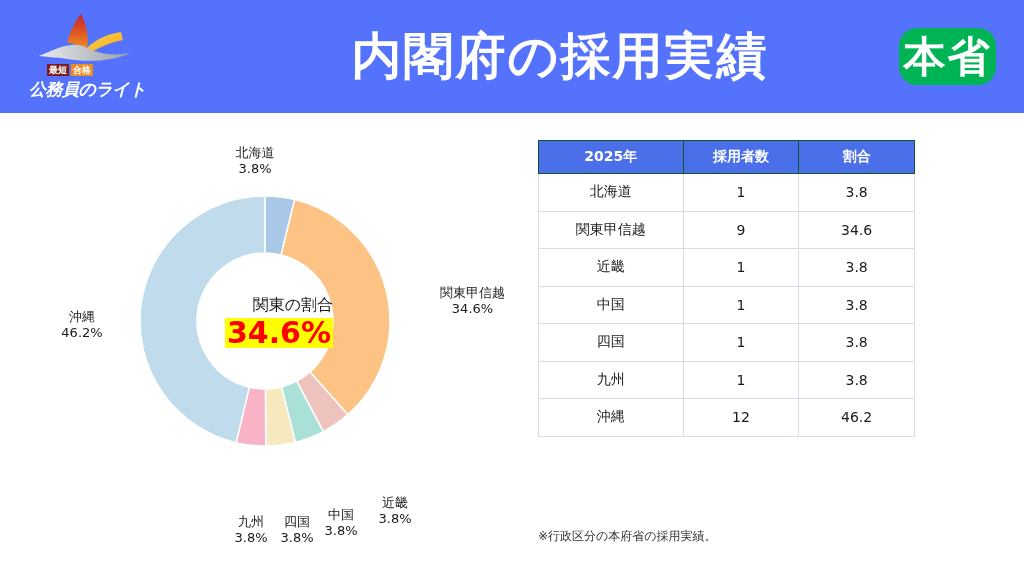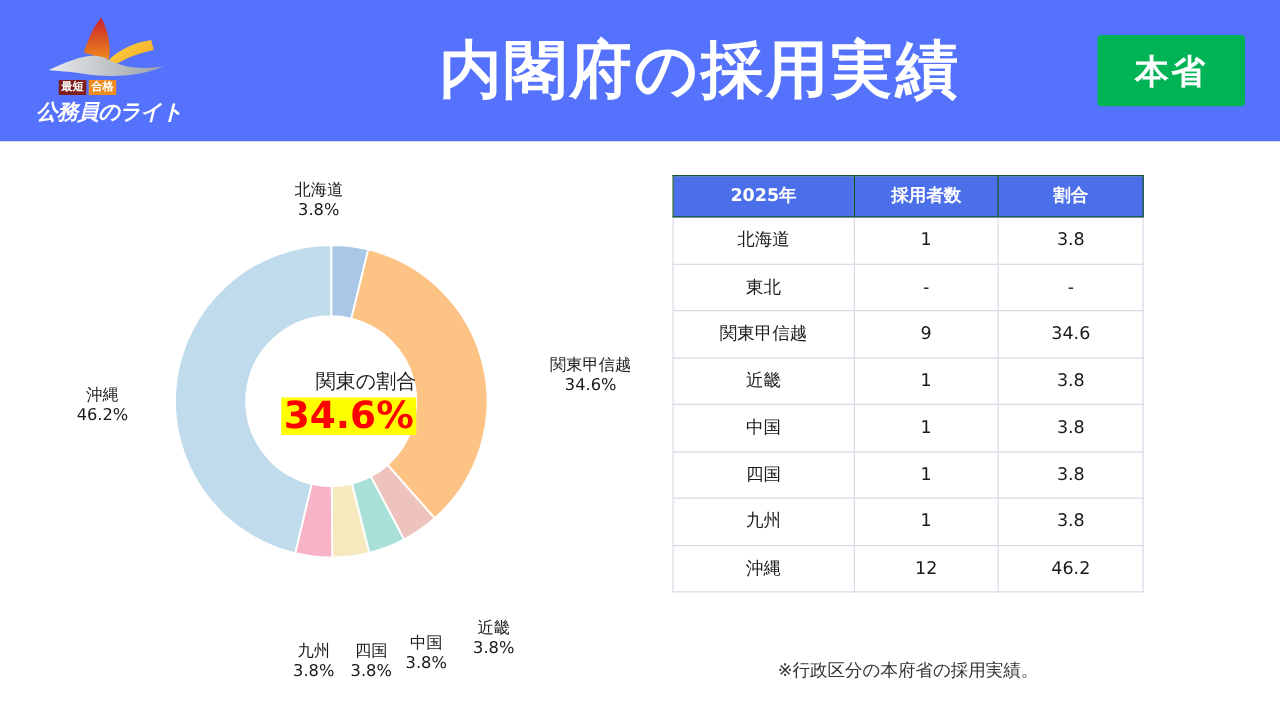--- a/index.html
+++ b/index.html
@@ -56,25 +56,25 @@
     width: 1024px; height: 113px;
     display: flex; align-items: center; justify-content: center;
     font-size: 50px; font-weight: bold; color: #ffffff;
     letter-spacing: 2px;
     font-family: "DejaVu Sans", sans-serif;
     padding-left: 48px;
   }
   .header-badge {
     position: absolute;
     right: 28px; top: 28px;
-    width: 118px; height: 57px;
+    width: 97px; height: 57px;
     background: #00b456;
-    border-radius: 3px;
+    border-radius: 18px;
     display: flex; align-items: center; justify-content: center;
-    color: #ffffff; font-size: 27px; font-weight: bold;
+    color: #ffffff; font-size: 42px; font-weight: bold;
     letter-spacing: 2px;
     font-family: "DejaVu Sans", sans-serif;
   }
 
   
   .chart-area {
     position: absolute;
     left: 0; top: 113px;
     width: 530px; height: 463px;
   }
@@ -154,22 +154,22 @@
     background: #ffffff;
   }
   table.data col.c1 { width: 145px; }
   table.data col.c2 { width: 116px; }
   table.data col.c3 { width: 116px; }
   table.data tr.total td { background: #fbfbef; }
   .footnote {
     position: absolute;
     left: 538px; top: 528px;
     width: 377px;
-    text-align: center;
-    font-size: 14px;
+    text-align: left;
+    font-size: 12px;
     color: #333333;
     font-family: "DejaVu Sans", sans-serif;
   }
 </style>
 </head>
 <body>
 
 <div class="header">
 
   <div class="logo">
@@ -274,25 +274,20 @@
         <th>割合</th>
       </tr>
     </thead>
     <tbody id="table-body">
         <tr>
           <td>北海道</td>
           <td>1</td>
           <td>3.8</td>
         </tr>
         <tr>
-          <td>東北</td>
-          <td>-</td>
-          <td>-</td>
-        </tr>
-        <tr>
           <td>関東甲信越</td>
           <td>9</td>
           <td>34.6</td>
         </tr>
         <tr>
           <td>近畿</td>
           <td>1</td>
           <td>3.8</td>
         </tr>
         <tr>

